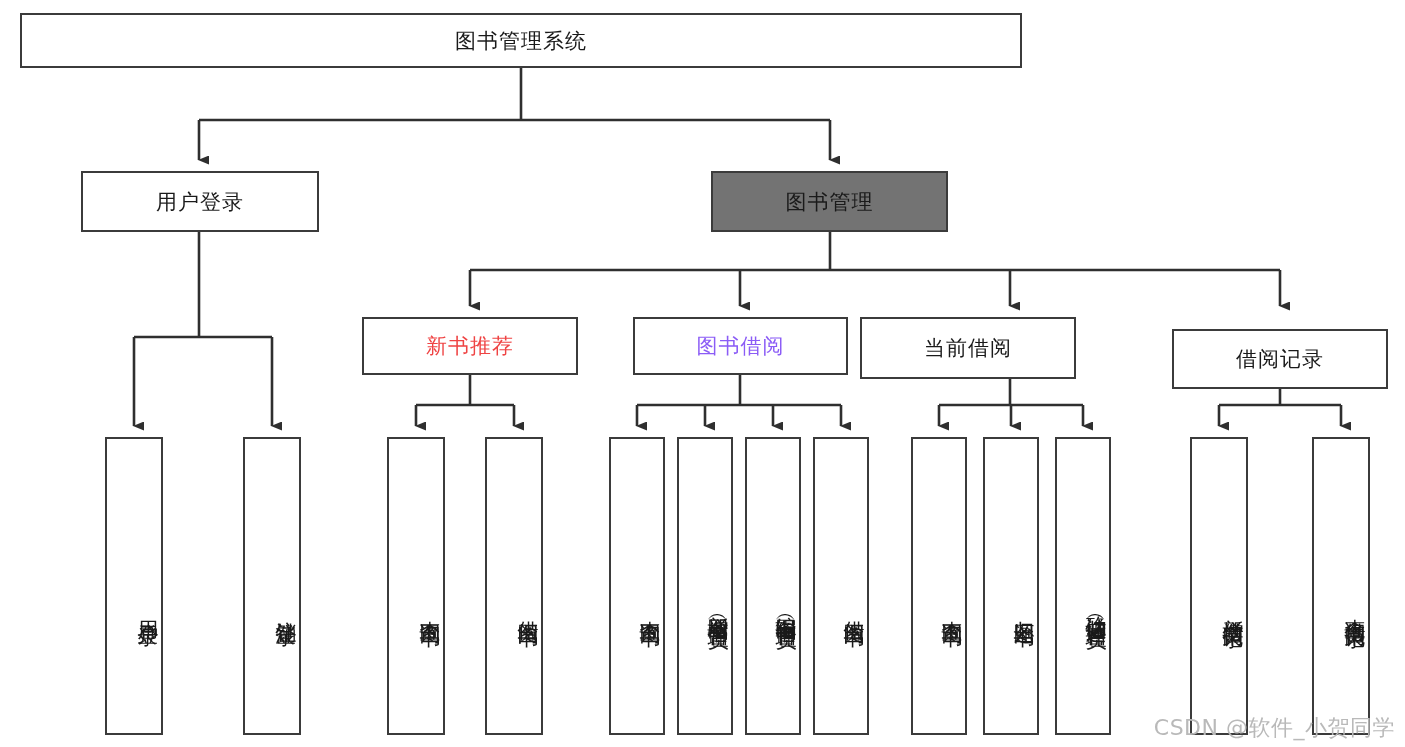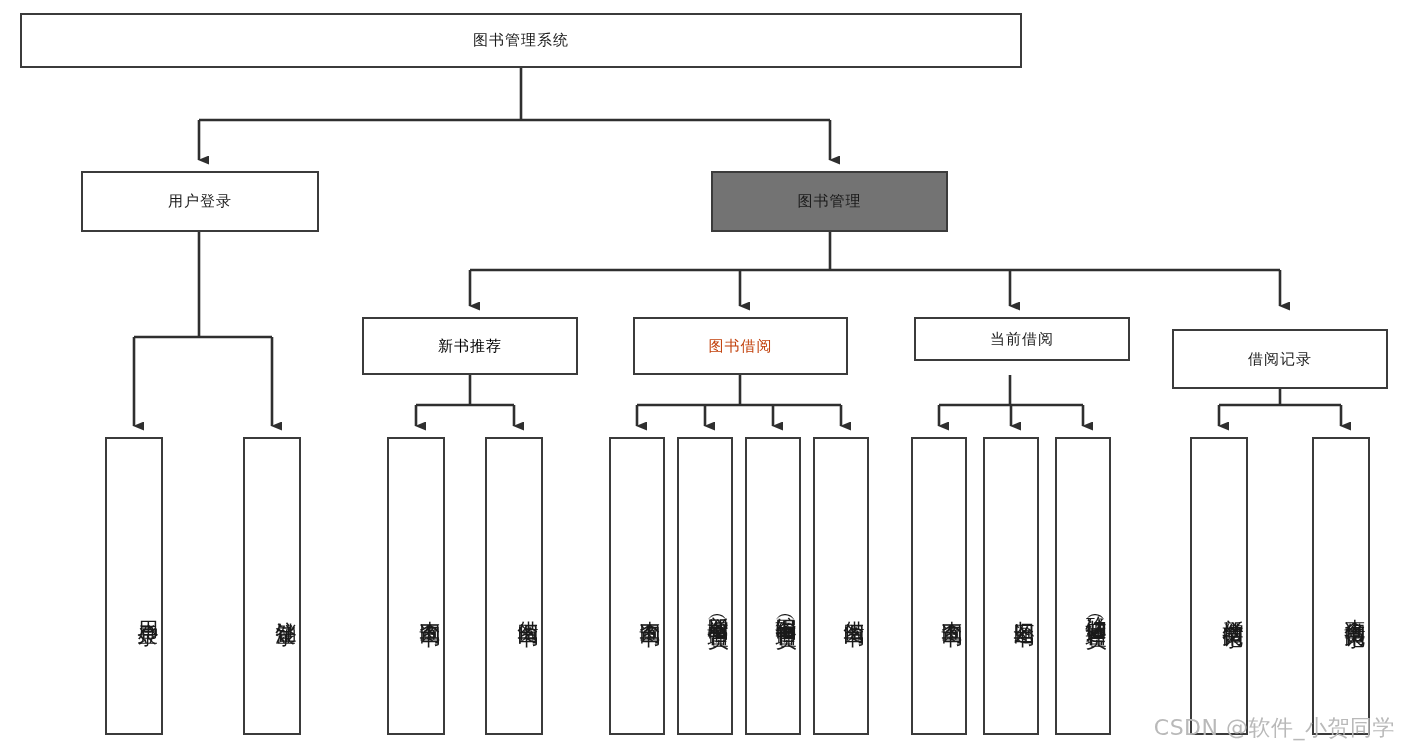--- a/index.html
+++ b/index.html
@@ -3,21 +3,21 @@
 <meta charset="utf-8">
 <style>
   html,body{margin:0;padding:0;background:#ffffff;}
   body{width:1405px;height:747px;position:relative;overflow:hidden;
        font-family:"DejaVu Sans","Liberation Sans",sans-serif;}
   #canvas{position:absolute;left:0;top:0;width:1405px;height:747px;}
   .edges{position:absolute;left:0;top:0;width:1405px;height:747px;pointer-events:none;}
   .node{position:absolute;box-sizing:border-box;background:#ffffff;
         border:2.5px solid #3b3b3b;display:flex;align-items:center;
         justify-content:center;color:#1a1a1a;}
-  .node.h{font-size:15px;letter-spacing:1px;}
+  .node.h{font-size:21px;letter-spacing:1px;}
   .node.v{writing-mode:vertical-rl;text-orientation:upright;
           font-size:21px;line-height:1.28;padding-top:44px;
           align-items:flex-start;justify-content:center;letter-spacing:2px;}
   .watermark{position:absolute;right:10px;bottom:4px;font-size:22px;
              color:#b9b9b9;letter-spacing:.5px;white-space:nowrap;}
 </style>
 </head>
 <body style="background: rgb(255, 255, 255);">
 
 <div id="canvas">
@@ -70,23 +70,23 @@
       <path d="M1219,405 L1219,426" marker-end="url(#arrow)"></path>
       <path d="M1341,405 L1341,426" marker-end="url(#arrow)"></path>
     </g>
   </svg>
 
   <div class="node h" style="left: 20px; top: 13px; width: 1002px; height: 55px; border-color: rgb(59, 59, 59); background: rgb(255, 255, 255); color: rgb(26, 26, 26);">图书管理系统</div>
 
   <div class="node h" style="left: 81px; top: 171px; width: 238px; height: 61px; border-color: rgb(59, 59, 59); background: rgb(255, 255, 255); color: rgb(26, 26, 26);">用户登录</div>
   <div class="node h" style="left: 711px; top: 171px; width: 237px; height: 61px; border-color: rgb(59, 59, 59); background: #737373; color: rgb(26, 26, 26);">图书管理</div>
 
-  <div class="node h" style="left: 362px; top: 317px; width: 216px; height: 58px; border-color: rgb(59, 59, 59); background: rgb(255, 255, 255); color: #000000;">新书推荐</div>
-  <div class="node h" style="left: 633px; top: 317px; width: 215px; height: 58px; border-color: rgb(59, 59, 59); background: rgb(255, 255, 255); color: #c2410c;">图书借阅</div>
-  <div class="node h" style="left: 914px; top: 317px; width: 216px; height: 44px; border-color: rgb(59, 59, 59); background: rgb(255, 255, 255); color: rgb(26, 26, 26);">当前借阅</div>
+  <div class="node h" style="left: 362px; top: 317px; width: 216px; height: 58px; border-color: rgb(59, 59, 59); background: rgb(255, 255, 255); color: #ef4444;">新书推荐</div>
+  <div class="node h" style="left: 633px; top: 317px; width: 215px; height: 58px; border-color: rgb(59, 59, 59); background: rgb(255, 255, 255); color: #8b5cf6;">图书借阅</div>
+  <div class="node h" style="left: 860px; top: 317px; width: 216px; height: 62px; border-color: rgb(59, 59, 59); background: rgb(255, 255, 255); color: rgb(26, 26, 26);">当前借阅</div>
   <div class="node h" style="left: 1172px; top: 329px; width: 216px; height: 60px; border-color: rgb(59, 59, 59); background: rgb(255, 255, 255); color: rgb(26, 26, 26); text-align: right;">借阅记录</div>
 
   <div class="node v" style="left: 105px; top: 437px; width: 58px; height: 298px; border-color: rgb(59, 59, 59); background: rgb(255, 255, 255); color: rgb(26, 26, 26);">用户登录</div>
   <div class="node v" style="left: 243px; top: 437px; width: 58px; height: 298px; border-color: rgb(59, 59, 59); background: rgb(255, 255, 255); color: rgb(26, 26, 26);">注销登录</div>
   <div class="node v" style="left: 387px; top: 437px; width: 58px; height: 298px; border-color: rgb(59, 59, 59); background: rgb(255, 255, 255); color: rgb(26, 26, 26);">查询图书</div>
   <div class="node v" style="left: 485px; top: 437px; width: 58px; height: 298px; border-color: rgb(59, 59, 59); background: rgb(255, 255, 255); color: rgb(26, 26, 26);">借阅图书</div>
   <div class="node v" style="left: 609px; top: 437px; width: 56px; height: 298px; border-color: rgb(59, 59, 59); background: rgb(255, 255, 255); color: rgb(26, 26, 26);">查询图书</div>
   <div class="node v" style="left: 677px; top: 437px; width: 56px; height: 298px; border-color: rgb(59, 59, 59); background: rgb(255, 255, 255); color: rgb(26, 26, 26);">新增图书（管理员）</div>
   <div class="node v" style="left: 745px; top: 437px; width: 56px; height: 298px; border-color: rgb(59, 59, 59); background: rgb(255, 255, 255); color: rgb(26, 26, 26);">编辑图书（管理员）</div>
   <div class="node v" style="left: 813px; top: 437px; width: 56px; height: 298px; border-color: rgb(59, 59, 59); background: rgb(255, 255, 255); color: rgb(26, 26, 26);">借阅图书</div>

